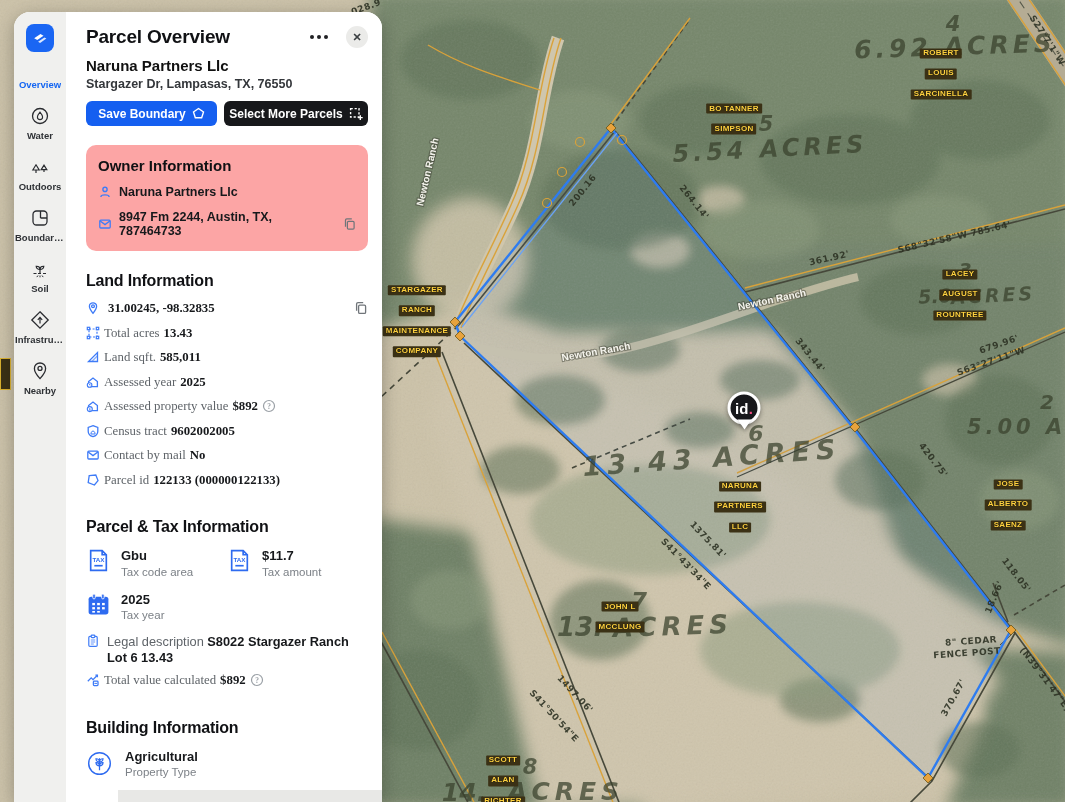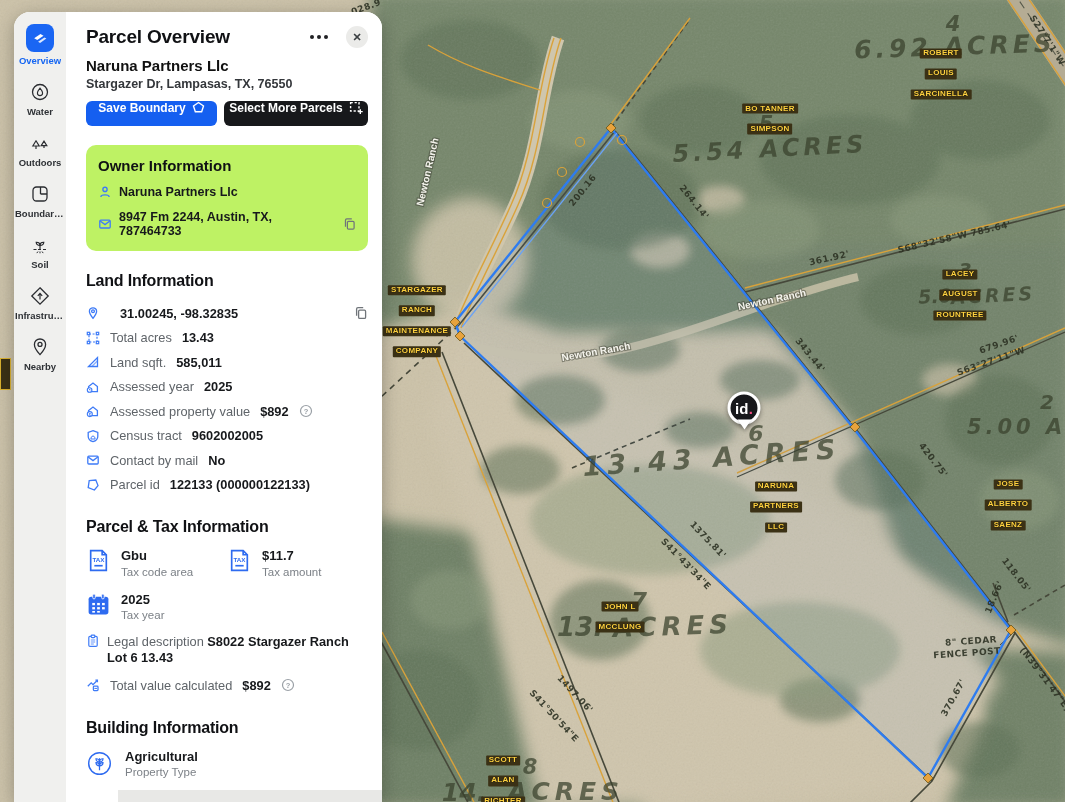--- a/index.html
+++ b/index.html
@@ -35,49 +35,49 @@
 
   
   #card{position:absolute;left:14px;top:12px;width:368px;height:790px;
         background:#fff;border-radius:16px 16px 0 0;overflow:hidden;
         box-shadow:0 4px 18px rgba(0,0,0,.28);z-index:10;}
   #rail{position:absolute;left:0;top:0;bottom:0;width:52px;background:#f0f0ee;
         display:flex;flex-direction:column;align-items:center;padding-top:12px;gap:15px;}
   .rail-item{display:flex;flex-direction:column;align-items:center;gap:3px;cursor:pointer;}
   .rail-item .lbl{font-size:9.5px;color:#2e3135;font-weight:600;max-width:50px;
         overflow:hidden;text-overflow:ellipsis;white-space:nowrap;}
-  .rail-item.active .lbl{color:#1566f2;}
+  .rail-item.active .lbl{color:#1566f2;margin-top:24px;}
   .tile{width:28px;height:28px;border-radius:8px;background:#1a66f3;
         display:flex;align-items:center;justify-content:center;}
   .rico{width:22px;height:22px;}
 
   #content{margin-left:52px;height:100%;position:relative;background:#fff;
         padding:14px 14px 0 20px;box-sizing:border-box;}
   .hdr{display:flex;align-items:center;}
   .title{font-size:19px;font-weight:700;color:#101114;letter-spacing:-.2px;flex:1;}
   .menu-btn{display:flex;gap:3px;align-items:center;margin-right:14px;cursor:pointer;padding:4px;}
   .menu-btn i{width:4px;height:4px;border-radius:50%;background:#202124;}
   .close-btn{width:22px;height:22px;border-radius:50%;background:#ebebe9;
         display:flex;align-items:center;justify-content:center;font-size:11px;
         color:#3c4043;cursor:pointer;font-weight:700;}
   .owner-name{font-size:15px;font-weight:700;color:#111;margin-top:9px;}
   .addr{font-size:12.5px;font-weight:600;color:#34373b;margin-top:3px;}
   .btn-row{display:flex;gap:7px;margin-top:10px;}
-  .btn{height:25px;border-radius:6px;display:flex;align-items:flex-start;justify-content:center;
+  .btn{height:25px;border-radius:6px;display:flex;align-items:center;justify-content:center;
        gap:6px;font-size:12px;font-weight:700;color:#fff;cursor:pointer;box-sizing:border-box;}
   .btn.blue{background:#155ff0;width:131px;}
   .btn.dark{background:#17181b;flex:1;}
-  .card-grey{background:#bef264;border-radius:10px;margin-top:19px;padding:12px 12px 13px;}
+  .card-grey{background:#fca5a5;border-radius:10px;margin-top:19px;padding:12px 12px 13px;}
   .card-grey h3{margin:0;font-size:15px;font-weight:700;color:#101114;}
   .grow{display:flex;align-items:center;gap:7px;margin-top:11px;font-size:12.5px;color:#26282c;}
   .grow .val{font-weight:700;color:#17191c;}
   .spacer{flex:1;}
   h2.sec{font-size:16px;font-weight:700;color:#101114;margin:21px 0 0;letter-spacing:-.2px;}
   .rows{margin-top:11px;}
-  .row{display:flex;align-items:center;gap:10px;height:24.5px;font-size:12.8px;color:#5f6469;}
+  .row{display:flex;gap:4px;height:24.5px;font-size:12.8px;color:#5f6469;font-family:Liberation Serif, serif;}
   .row b{color:#17191c;font-weight:700;white-space:nowrap;}
   .icon14{flex:0 0 14px;}
   .tax-grid{display:grid;grid-template-columns:1fr 1fr;row-gap:14px;margin-top:12px;}
   .tax-card{display:flex;gap:10px;align-items:flex-start;}
   .tax-card .v{font-size:13px;font-weight:700;color:#17191c;line-height:1.2;}
   .tax-card .l{font-size:11.5px;color:#7c8187;margin-top:2px;}
   .wrap-row{display:flex;gap:7px;margin-top:13px;font-size:12.8px;color:#5f6469;line-height:1.25;}
   .wrap-row b{color:#17191c;font-weight:700;}
   .bld-row{display:flex;gap:12px;align-items:center;margin-top:12px;}
   #footer-strip{position:absolute;left:52px;right:0;bottom:0;height:12px;background:#e8e8e6;}
@@ -248,41 +248,41 @@
     <text class="svy" x="366" y="10" text-anchor="middle" transform="rotate(-20 366 7)">028.9</text>
   </g>
 
   <g>
     <text class="road-lb" x="428" y="175" text-anchor="middle" transform="rotate(-77 428 172)">Newton Ranch</text>
     <text class="road-lb" x="596" y="355" text-anchor="middle" transform="rotate(-10 596 352)">Newton Ranch</text>
     <text class="road-lb" x="772" y="303" text-anchor="middle" transform="rotate(-12 772 300)">Newton Ranch</text>
   </g>
 </svg>
 
-<div class="maplabel" style="left:770px;top:119px">
+<div class="maplabel" style="left:734px;top:119px">
   <span>BO TANNER</span>
   <span>SIMPSON</span>
 </div>
 <div class="maplabel" style="left:941px;top:74px">
   <span>ROBERT</span>
   <span>LOUIS</span>
   <span>SARCINELLA</span>
 </div>
 <div class="maplabel" style="left:417px;top:321px">
   <span>STARGAZER</span>
   <span>RANCH</span>
   <span>MAINTENANCE</span>
   <span>COMPANY</span>
 </div>
 <div class="maplabel" style="left:960px;top:295px">
   <span>LACEY</span>
   <span>AUGUST</span>
   <span>ROUNTREE</span>
 </div>
-<div class="maplabel" style="left:776px;top:507px">
+<div class="maplabel" style="left:740px;top:507px">
   <span>NARUNA</span>
   <span>PARTNERS</span>
   <span>LLC</span>
 </div>
 <div class="maplabel" style="left:1008px;top:505px">
   <span>JOSE</span>
   <span>ALBERTO</span>
   <span>SAENZ</span>
 </div>
 <div class="maplabel" style="left:620px;top:617px">

